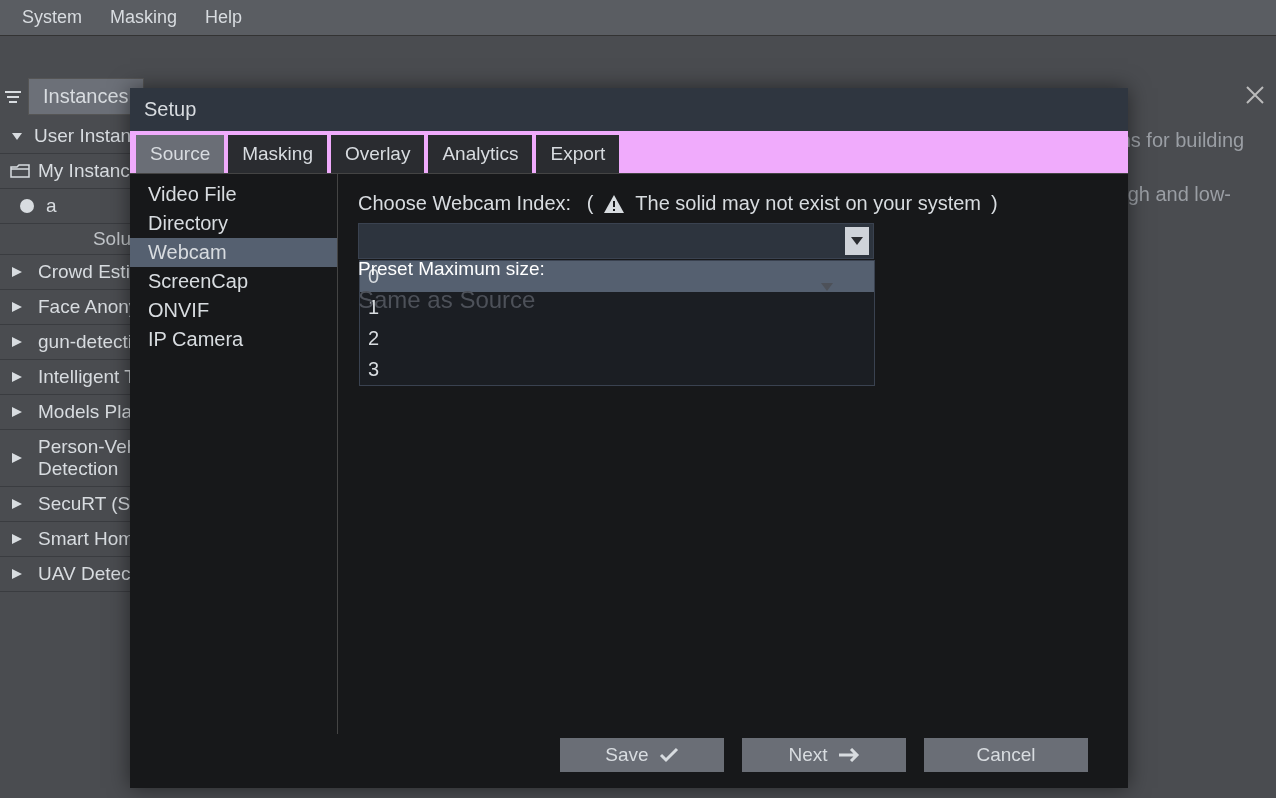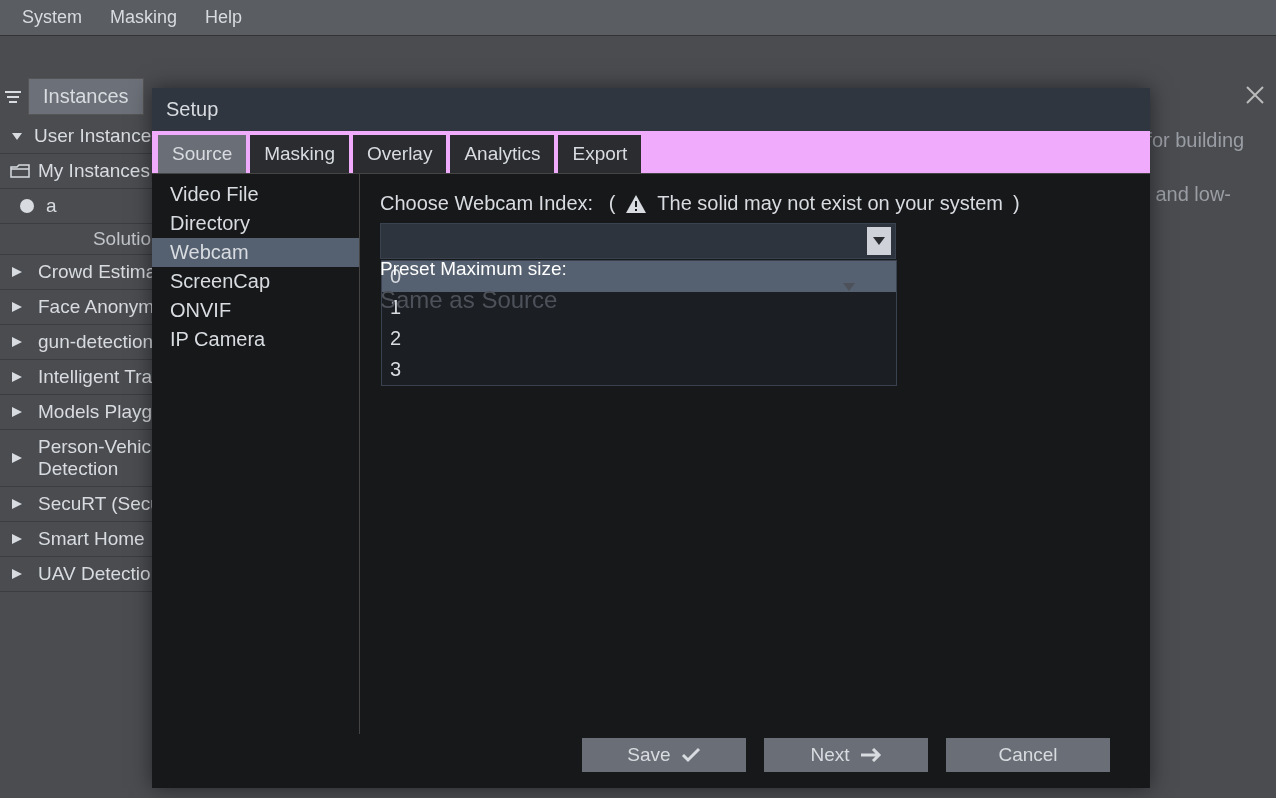--- a/index.html
+++ b/index.html
@@ -32,21 +32,21 @@
   
   .bg-panel { position: absolute; left: 332px; top: 310px; width: 340px; background: rgba(60,62,66,0.4); }
   .bg-panel-row { padding: 6px 20px 6px 34px; font-size: 18px; color: #757880; border-top: 1px solid #333; position: relative; }
   .bg-panel-hdr { text-align: center; padding: 4px 0; color: #868991; }
   .bg-footer { position: absolute; left: 330px; bottom: 70px; color: #868991; font-size: 19px; }
   .bg-sdemos { position: absolute; left: 332px; bottom: 10px; width: 326px; }
   .bg-sdemos-hdr { text-align: center; padding: 4px 0; border-top: 1px solid #333; border-bottom: 1px solid #333; }
   .bg-sdemos-row { background: #555961; padding: 8px 16px; display: flex; align-items: center; }
   
   
-  .modal { position: absolute; left: 152px; top: 52px; width: 998px; height: 700px; background: #17181a; color: #d8dce0; z-index: 100; box-shadow: 0 0 20px rgba(0,0,0,0.5); }
+  .modal { position: absolute; left: 130px; top: 52px; width: 998px; height: 700px; background: #17181a; color: #d8dce0; z-index: 100; box-shadow: 0 0 20px rgba(0,0,0,0.5); }
   .modal-title { background: #2f3640; padding: 10px 14px; font-size: 20px; }
   .modal-tabs { display: flex; background: #f0abfc; border-bottom: 1px solid #444; padding: 4px 6px 0 6px; gap: 4px; }
   .modal-tab { padding: 8px 14px; font-size: 19px; background: #2a2c30; cursor: pointer; }
   .modal-tab.active { background: #6a6e76; }
   .modal-body { display: flex; height: 560px; justify-content: flex-end; }
   .modal-left { width: 208px; border-right: 1px solid #444; padding-top: 6px; }
   .modal-left-item { padding: 3px 18px; font-size: 20px; cursor: pointer; }
   .modal-left-item.selected { background: #556070; }
   .modal-right { flex: 1; padding: 18px 20px; position: relative; }
   .label-row { font-size: 20px; display: flex; align-items: center; gap: 10px; margin-bottom: 8px; }

